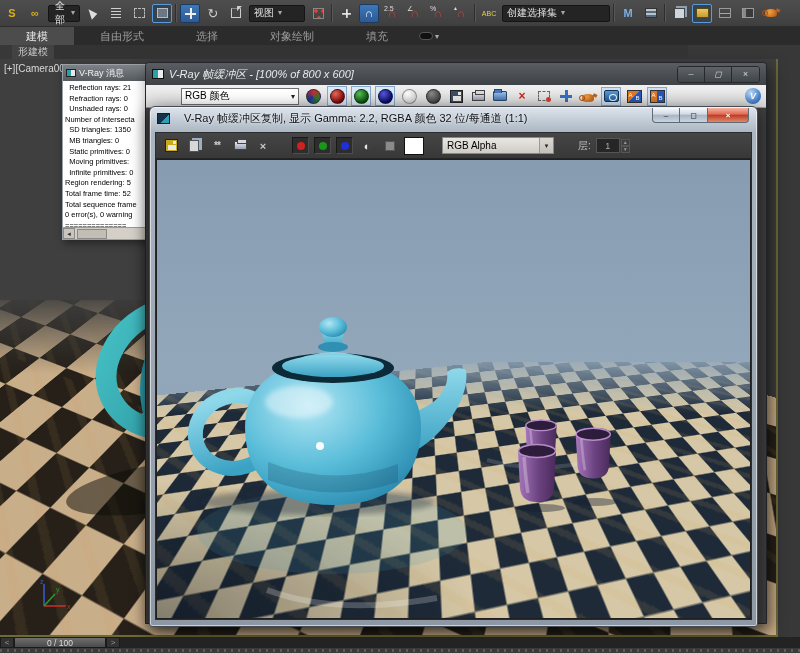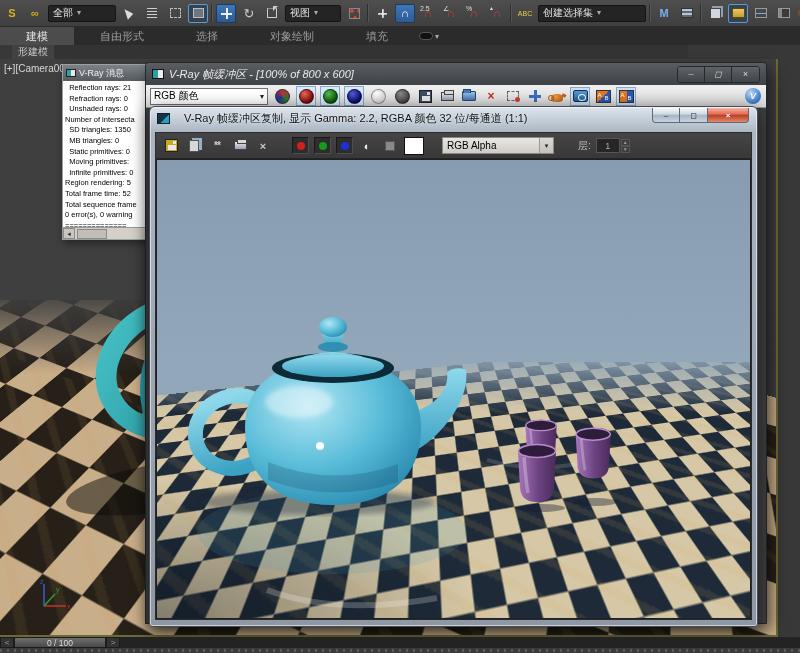--- a/index.html
+++ b/index.html
@@ -96,21 +96,21 @@
   .fb-ico{width:12px;height:10px;background:linear-gradient(90deg,#2aa0a8 50%,#ececec 50%);border:1px solid #111;flex:none;}
   .fb-title-text{color:#e9e9e9;font-size:11px;white-space:nowrap;overflow:hidden;flex:1;}
   .fb-btns{display:flex;border:1px solid #26282b;border-radius:3px;overflow:hidden;flex:none;}
   .fb-btn{width:27px;height:15px;background:linear-gradient(#5e6368,#41454a);
     color:#d8d8d8;font-size:9px;display:flex;align-items:center;justify-content:center;
     border-right:1px solid #26282b;}
   .fb-btn:last-child{border-right:none;}
   .fb-toolbar{height:23px;background:linear-gradient(#f0f0f0,#d9d9d9);display:flex;
     align-items:center;gap:4px;padding:0 4px;border-bottom:1px solid #9a9a9a;}
   .fb-dd{width:118px;height:17px;background:#fff;border:1px solid #707070;display:flex;
-    align-items:center;font-size:10px;color:#000;padding:0 3px;justify-content:space-between;flex:none;}
+    align-items:center;font-size:10px;color:#000;padding:0 3px;justify-content:space-between;flex:none;margin-left:31px;}
   .fb-dd .arr{font-size:8px;color:#222;}
   .chwrap{width:20px;height:20px;display:flex;align-items:center;justify-content:center;border:1px solid transparent;flex:none;}
   .chwrap.on{border:1px solid #84a8cc;background:#dceaf8;}
   .sph{width:15px;height:15px;border-radius:50%;border:1px solid rgba(0,0,0,.35);}
   .sph.multi{background:conic-gradient(#c03030,#2a7a2a,#2030a0,#c03030);}
   .sph.red{background:radial-gradient(circle at 35% 30%,#e86a5a,#7a0808 70%);}
   .sph.green{background:radial-gradient(circle at 35% 30%,#58c058,#0a520a 70%);}
   .sph.blue{background:radial-gradient(circle at 35% 30%,#5858d8,#0a0a6a 70%);}
   .sph.white{background:radial-gradient(circle at 35% 30%,#ffffff,#cfcfcf 80%);}
   .sph.gray{background:radial-gradient(circle at 35% 30%,#8a8a8a,#3a3a3a 80%);}
@@ -213,21 +213,21 @@
   .ticks{position:absolute;left:0;top:11px;width:800px;height:5px;background:#3a3a3a;}
   .ticks::after{content:'';position:absolute;left:0;top:1px;width:100%;height:3px;
     background:repeating-linear-gradient(90deg,#5c5c5c 0 2px,transparent 2px 7px);}
 </style>
 </head>
 <body>
 
 <div class="main-toolbar">
   <span class="ti" style="color:#d8b018;font-weight:bold;">S</span>
   <span class="ti" style="color:#d8b018;font-weight:bold;">∞</span>
-  <div class="dd" style="width:68px;text-align:center;">
+  <div class="dd" style="width:32px;text-align:center;">
     <span>全部</span>
     <span class="arr">▾</span>
   </div>
   <span class="ti">
       <span class="cursor"></span>
     </span>
   <span class="ti">
       <span class="lines3"></span>
     </span>
   <span class="ti">

